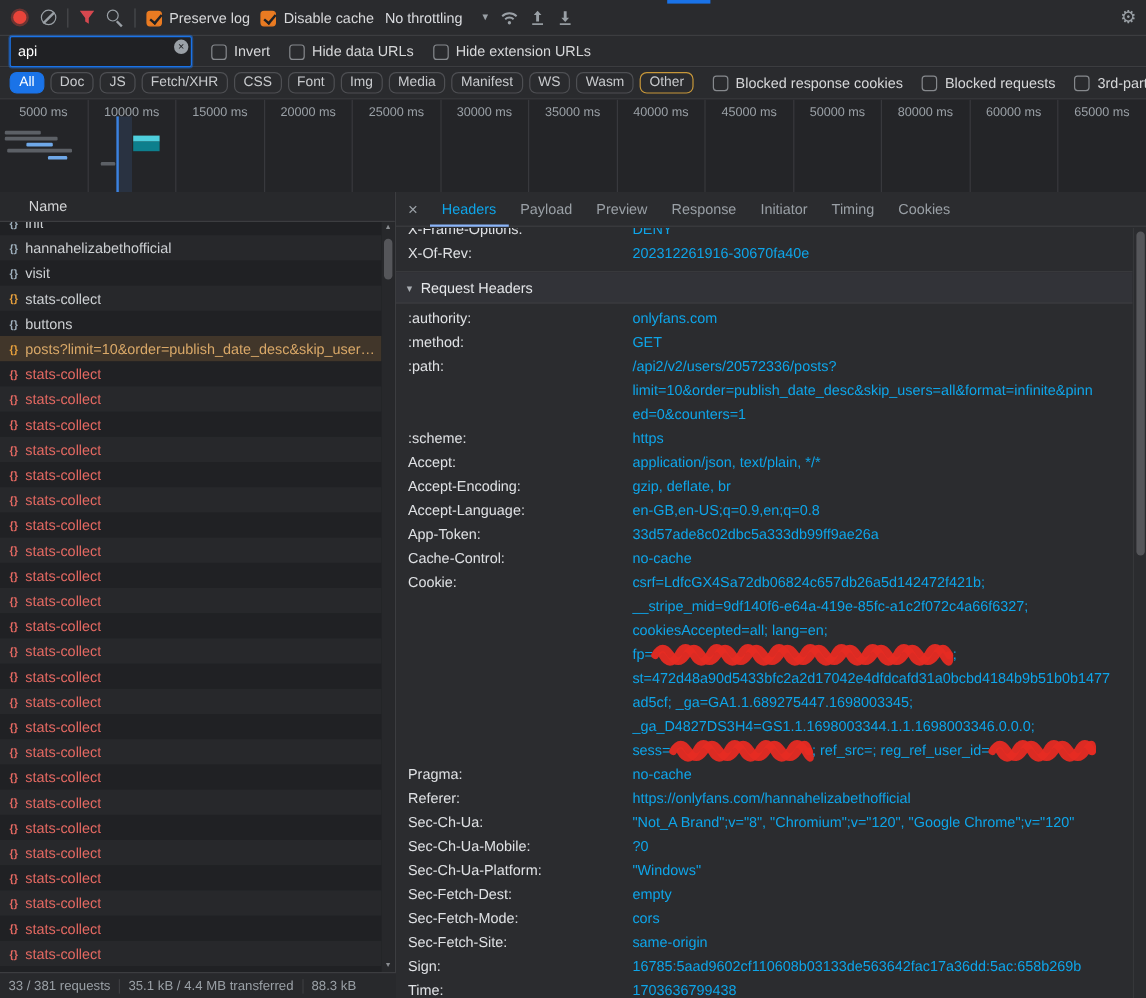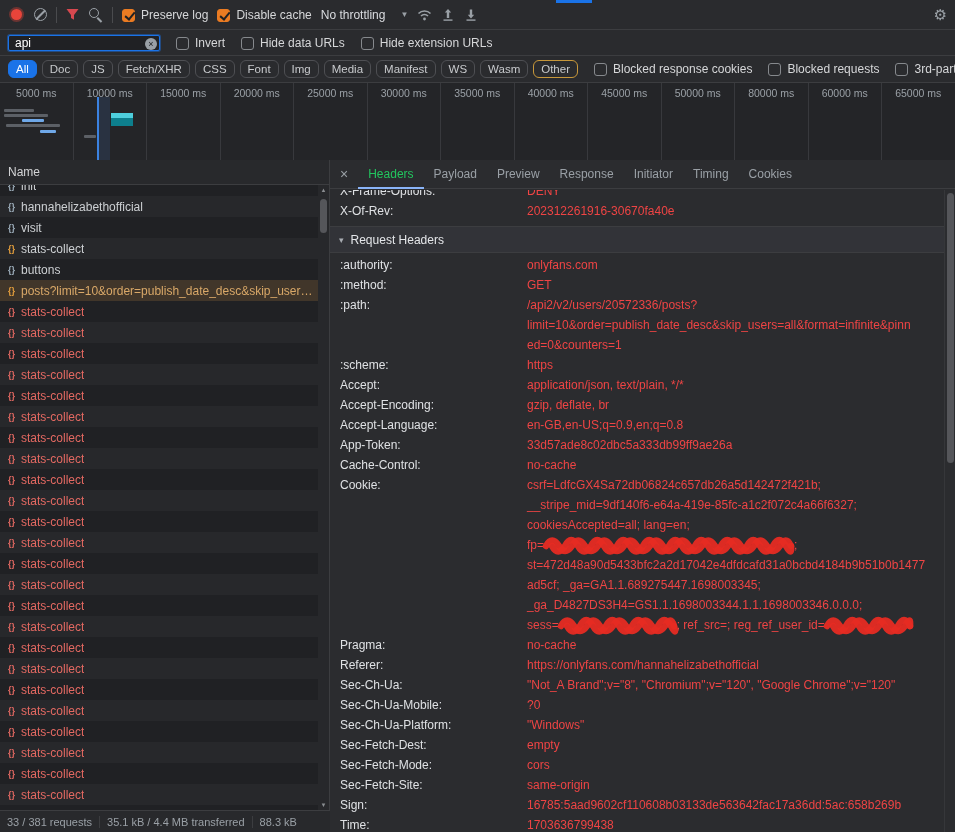--- a/index.html
+++ b/index.html
@@ -21,21 +21,21 @@
   
   .cb{display:inline-flex;align-items:flex-end;gap:6px;color:#d6d7d9;white-space:nowrap;cursor:default}
   .box{width:13px;height:13px;border-radius:3px;border:1.5px solid #86898d;position:relative;flex:0 0 13px;background:transparent}
   .box.on{background:#ea7b22;border-color:#ea7b22}
   .box.on::after{content:"";position:absolute;left:3.5px;top:0.5px;width:4px;height:8px;border:solid #202124;border-width:0 2px 2px 0;transform:rotate(40deg)}
   .dd{display:inline-flex;align-items:center;gap:15px;color:#dadce0}
   .caret{font-size:8px;color:#9aa0a6}
 
   
   .frow{height:26px;background:#2a2b2e;border-bottom:1px solid #3c3d40;display:flex;align-items:center;padding:0 8px;gap:16px}
-  .finwrap{position:relative;width:152px;height:16px}
+  .finwrap{position:relative;width:152px;height:26px}
   .finput{width:100%;height:100%;background:#202124;border:1px solid #1a73e8;box-shadow:0 0 0 1px rgba(26,115,232,.45);border-radius:2px;color:#fff;font:12px "Liberation Sans",sans-serif;padding:0 18px 0 6px;outline:none}
   .fclear{position:absolute;right:3px;top:3px;width:12px;height:12px;border-radius:50%;background:#9aa0a6;color:#202124;font-size:9px;line-height:12px;text-align:center}
 
   
   .crow{height:27px;background:#2a2b2e;border-bottom:1px solid #3c3d40;display:flex;align-items:center;padding:0 8px;gap:6px}
   .chips{display:flex;gap:5px}
   .chip{padding:2px 7px;border:1px solid #4e4f53;border-radius:6px;color:#c8cacd;font-size:11.5px;white-space:nowrap}
   .chip.sel{background:#1a73e8;border-color:#1a73e8;color:#fff}
   .chip.foc{border-color:#c7973a}
   .crow .cb{margin-left:10px}
@@ -47,21 +47,21 @@
   .wf{position:absolute;inset:0}
   .bar{position:absolute;height:3px;border-radius:1px}
   .vlineb{position:absolute;top:14px;bottom:0;width:2px;background:#3b82e0}
   .band{position:absolute;top:14px;bottom:0;background:rgba(80,140,240,.13)}
   .teal-top{position:absolute;height:5px;background:#4ecfdd}
   .teal-bot{position:absolute;height:8px;background:#0d7f8d}
 
   
   .main{position:absolute;top:160px;left:0;right:0;bottom:0;display:flex}
   .left{width:330px;flex:0 0 330px;position:relative;border-right:1px solid #3c3d40;background:#202124}
-  .name-hd{height:25px;line-height:24px;padding-left:8px;background:#28292c;border-bottom:1px solid #3c3d40;color:#d3d4d6}
+  .name-hd{height:25px;line-height:24px;padding-left:24px;background:#28292c;border-bottom:1px solid #3c3d40;color:#d3d4d6}
   .rows{position:absolute;top:25px;left:0;right:11px;bottom:22px;overflow:hidden}
   .rows .req:first-child{margin-top:-10px}
   .req{height:21px;display:flex;align-items:center;padding-left:8px;gap:6px;white-space:nowrap;overflow:hidden;color:#cdd0d3}
   .req:nth-child(even){background:#27282b}
   .req.error{color:#e46962}
   .req.selected{background:#41362a;color:#d9a868}
   .ric{font-size:9px;font-weight:bold;flex:0 0 auto}
   .ric.normal{color:#9fb0bd}
   .ric.warn,.ric.selected{color:#e8a13d}
   .ric.error{color:#e46962}
@@ -72,26 +72,26 @@
   .sarrow{position:absolute;left:0;width:11px;text-align:center;font-size:6px;color:#8a8d91}
   .sarrow.up{top:2px}
   .sarrow.down{bottom:2px}
   .sthumb{position:absolute;top:14px;left:2px;width:7px;height:34px;background:#55565a;border-radius:4px}
 
   
   .right{flex:1;background:#2b2c2f;position:relative;overflow:hidden}
   .tabbar{height:29px;display:flex;align-items:center;border-bottom:1px solid #3c3d40;padding:0 8px}
   .closex{color:#9aa0a6;font-size:14px;margin:0 10px 0 2px;line-height:1}
   .dtab{padding:0 10px;height:29px;line-height:29px;color:#9aa0a6;white-space:nowrap}
-  .dtab.active{color:#22c55e;box-shadow:inset 0 -2px 0 #8ab4f8}
+  .dtab.active{color:#0ea5e9;box-shadow:inset 0 -2px 0 #8ab4f8}
   .detail{position:absolute;top:30px;left:0;right:11px;bottom:0;overflow:hidden}
   .hrow{display:flex;line-height:20px}
   .hrow.clipped{margin-top:-9px}
   .hname{flex:0 0 197px;width:197px;padding-left:10px;color:#dfe1e4;white-space:nowrap}
-  .hval{flex:1;color:#ef4444;padding-right:8px;word-break:break-all}
+  .hval{flex:1;color:#0ea5e9;padding-right:8px;word-break:break-all}
   .vline{line-height:20px;white-space:nowrap}
   .hgap{height:6px;border-bottom:1px solid #3c3d40}
   .section{height:26px;display:flex;align-items:center;gap:7px;padding-left:9px;background:#323338;border-bottom:1px solid #3c3d40;margin-bottom:2px;color:#e4e6e9}
   .tri{font-size:9px;color:#a9adb2}
   .scribble{overflow:visible;vertical-align:-4px}
   .scribble path{stroke:#e62b23;stroke-width:6.5;fill:none;stroke-linecap:round;opacity:.95}
   .scrwrap{display:inline-block;line-height:0}
 
   
   .rscroll{position:absolute;top:30px;right:0;bottom:0;width:11px;background:#2b2c2f;border-left:1px solid #36373a}

